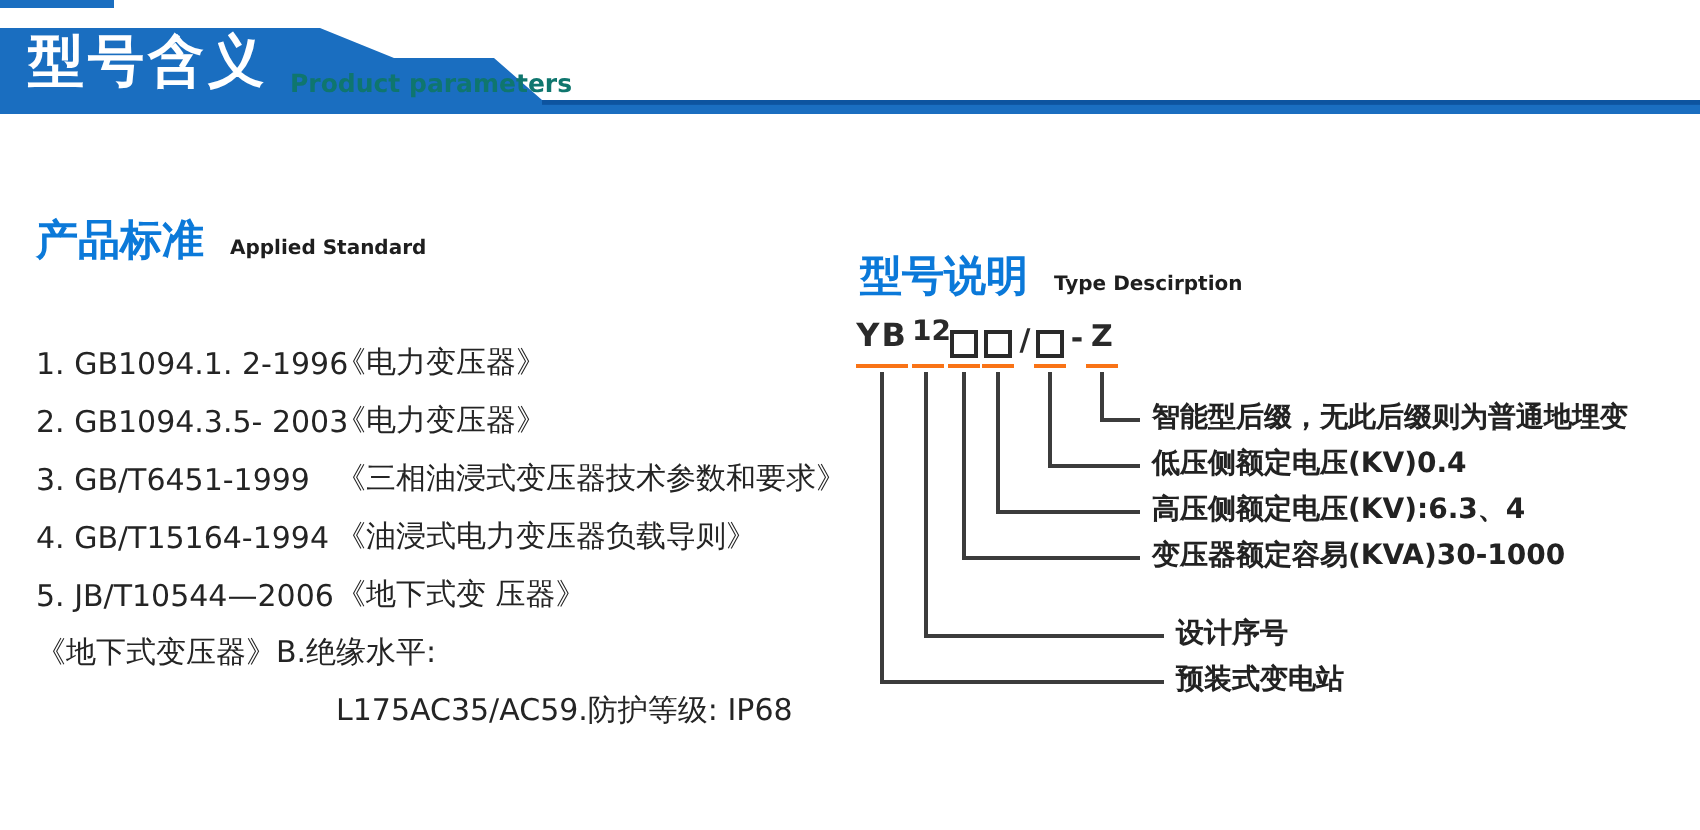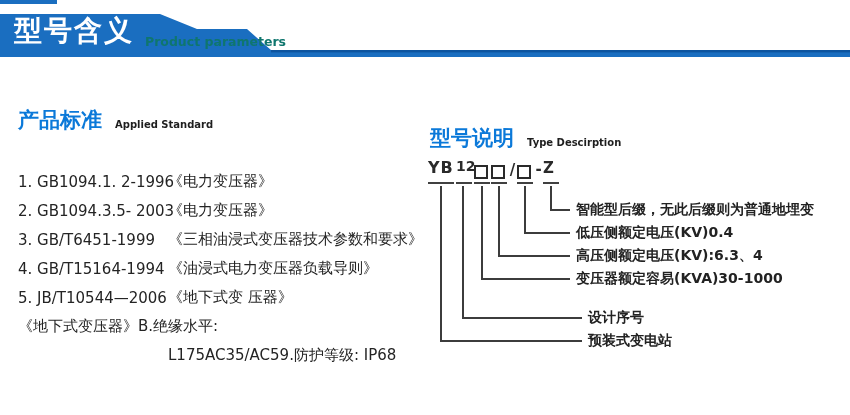--- a/index.html
+++ b/index.html
@@ -34,21 +34,21 @@
   .std-code{width:150px;flex:0 0 150px;white-space:nowrap;}
   .std-title{white-space:nowrap;}
 
   
   .typedesc{position:absolute;left:420px;top:90px;width:430px;height:325px;}
   .typedesc .sec-head{position:absolute;left:10px;top:28px;text-align:right;}
 
   
   .m-el{
     position:absolute;top:68px;height:26px;box-sizing:border-box;
-    text-align:left;border-bottom:2px solid #404040;
+    text-align:center;border-bottom:2px solid #f97316;
     font-weight:bold;color:#2a2a2a;
   }
   .m-plain{border-bottom:none;font-weight:bold;color:#2a2a2a;position:absolute;top:68px;height:26px;text-align:center;}
   .el-yb{left:8px;width:26px;font-size:16px;line-height:20px;letter-spacing:1px;}
   .el-12{left:36px;width:16px;font-size:14px;line-height:17px;}
   .el-b1{left:54px;width:16px;}
   .el-b2{left:71px;width:16px;}
   .el-sl{left:88px;width:9px;font-size:15px;line-height:24px;}
   .el-b3{left:97px;width:16px;}
   .el-da{left:114px;width:9px;font-size:15px;line-height:22px;}

